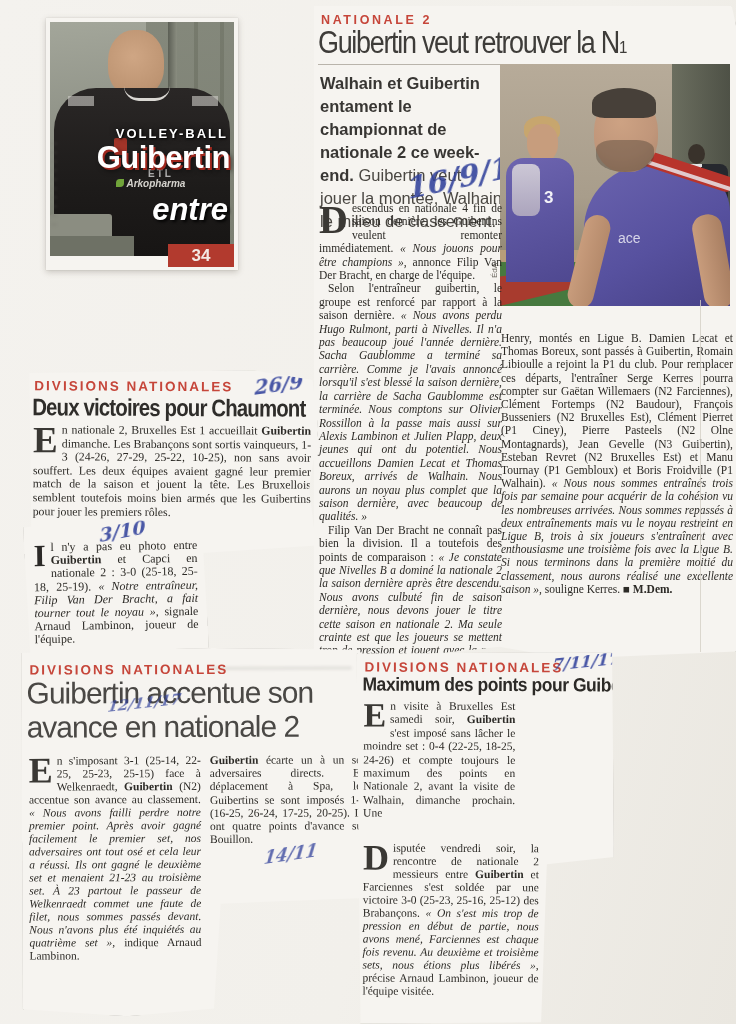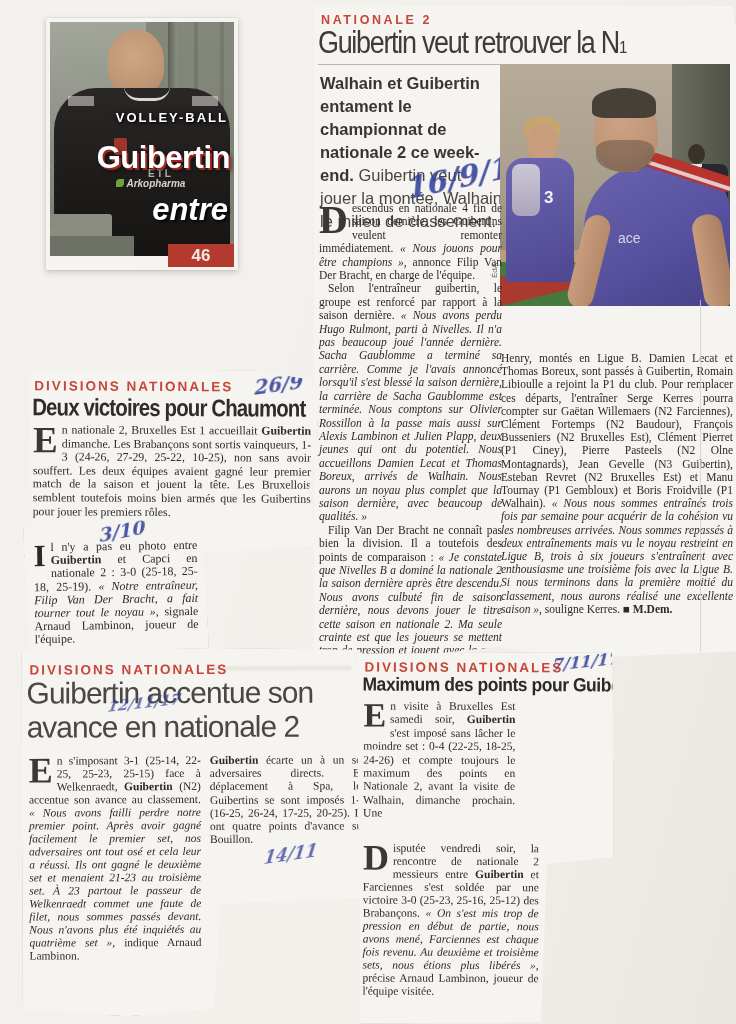--- a/index.html
+++ b/index.html
@@ -47,29 +47,29 @@
       <div class="abs" style="left:64px;top:116px;width:13px;height:17px;background:#a23529;border-radius:2px;"></div>
       <div class="ov" style="left:98px;top:146px;font-size:10px;opacity:.65;letter-spacing:2px;">ETL</div>
       <div class="abs" style="left:66px;top:156px;font-family:'Liberation Sans',sans-serif;
            font-style:italic;font-weight:bold;font-size:10px;color:#e8e6e0;opacity:.9;">
         <span style="display:inline-block;width:8px;height:8px;border-radius:50% 0;background:#7ab33e;"></span>
         <span>Arkopharma</span>
       </div>
       <div class="abs" style="left:0;top:192px;width:62px;height:26px;background:#8b8d81;border-radius:3px;"></div>
       <div class="abs" style="left:0;top:214px;width:84px;height:20px;background:#6e7165;"></div>
 
-      <div class="ov" style="right:6px;top:88px;font-size:13px;letter-spacing:2px;text-shadow:1px 1px 2px #000,0 0 6px rgba(0,0,0,.8);">VOLLEY-BALL</div>
+      <div class="ov" style="right:6px;top:104px;font-size:13px;letter-spacing:2px;text-shadow:1px 1px 2px #000,0 0 6px rgba(0,0,0,.8);">VOLLEY-BALL</div>
       <div class="ov" style="right:4px;top:118px;font-size:31px;letter-spacing:-.5px;text-shadow:2px 2px 0 rgba(166,40,30,.95),3px 3px 5px rgba(0,0,0,.55);">Guibertin</div>
       <div class="ov" style="right:6px;top:170px;font-size:31px;text-shadow:2px 2px 3px rgba(0,0,0,.85);font-style:italic;">entre</div>
       <div class="smudge" style="left:1px;top:120px;width:6px;height:90px;"></div>
     </div>
     <div style="position:absolute;right:4px;bottom:3px;width:66px;height:23px;background:#b23a2e;
                 font-family:'Liberation Sans',sans-serif;font-weight:bold;font-size:17px;color:#f3e9e4;
                 text-align:center;line-height:23px;">
-      <span>46</span>
+      <span>34</span>
     </div>
   </div>
 
   <div class="clip" style="left:314px;top:6px;width:422px;height:662px;
               clip-path:polygon(0 0,99% 0,100% 3%,100% 97.5%,60% 98.6%,44% 96.8%,20% 98.4%,0 97.4%);">
     <div class="kicker" style="left:7px;top:7px;font-size:12.5px;">NATIONALE 2</div>
     <div class="headline" style="left:4px;top:19px;font-size:31px;letter-spacing:-1.5px;transform:scaleX(.87);transform-origin:left top;">
       <span>Guibertin veut retrouver la N</span><span class="n1">1</span>
     </div>
     <div class="abs" style="left:4px;top:58px;width:412px;height:1px;background:#b9b4ab;"></div>
@@ -119,21 +119,21 @@
     <div style="position:absolute;left:176px;top:272px;font-size:8px;color:#6b675f;transform:rotate(-90deg);transform-origin:left top;font-family:'Liberation Sans',sans-serif;">ÉdA</div>
 
 
     <div class="body-txt" style="left:5px;top:196px;width:183px;font-size:11.5px;line-height:13.4px;">
       <p><span class="dc" style="font-size:40px;line-height:34px;margin:1px 4px 0 0;">D</span><span>escendus en nationale 4 fin de saison dernière, les Guibertins veulent remonter immédiatement. </span><span class="i">« Nous jouons pour être champions »</span><span>, annonce Filip Van Der Bracht, en charge de l'équipe.</span></p>
       <p style="text-indent:9px;"><span>Selon l'entraîneur guibertin, le groupe est renforcé par rapport à la saison dernière. </span><span class="i">« Nous avons perdu Hugo Rulmont, parti à Nivelles. Il n'a pas beaucoup joué l'année dernière. Sacha Gaublomme a terminé sa carrière. Comme je l'avais annoncé lorsqu'il s'est blessé la saison dernière, la carrière de Sacha Gaublomme est terminée. Nous comptons sur Olivier Rossillon à la passe mais aussi sur Alexis Lambinon et Julien Plapp, deux jeunes qui ont du potentiel. Nous accueillons Damien Lecat et Thomas Boreux, arrivés de Walhain. Nous aurons un noyau plus complet que la saison dernière, avec beaucoup de qualités. »</span></p>
       <p style="text-indent:9px;"><span>Filip Van Der Bracht ne connaît pas bien la division. Il a toutefois des points de comparaison : </span><span class="i">« Je constate que Nivelles B a dominé la nationale 2 la saison dernière après être descendu. Nous avons culbuté fin de saison dernière, nous devons jouer le titre cette saison en nationale 2. Ma seule crainte est que les joueurs se mettent trop de pression et jouent avec la peur de perdre. »</span></p>
 
     </div>
 
-    <div class="body-txt" style="left:187px;top:346px;width:232px;font-size:11.5px;line-height:13.2px;">
+    <div class="body-txt" style="left:187px;top:326px;width:232px;font-size:11.5px;line-height:13.2px;">
       <p><span>Henry, montés en Ligue B. Damien Lecat et Thomas Boreux, sont passés à Guibertin, Romain Libioulle a rejoint la P1 du club. Pour remplacer ces départs, l'entraîner Serge Kerres pourra compter sur Gaëtan Willemaers (N2 Farciennes), Clément Fortemps (N2 Baudour), François Busseniers (N2 Bruxelles Est), Clément Pierret (P1 Ciney), Pierre Pasteels (N2 Olne Montagnards), Jean Gevelle (N3 Guibertin), Esteban Revret (N2 Bruxelles Est) et Manu Tournay (P1 Gembloux) et Boris Froidville (P1 Walhain). </span><span class="i">« Nous nous sommes entraînés trois fois par semaine pour acquérir de la cohésion vu les nombreuses arrivées. Nous sommes repassés à deux entraînements mais vu le noyau restreint en Ligue B, trois à six joueurs s'entraînent avec enthousiasme une troisième fois avec la Ligue B. Si nous terminons dans la première moitié du classement, nous aurons réalisé une excellente saison »</span><span>, souligne Kerres. </span><span class="b">■ M.Dem.</span></p>
     </div>
   </div>
   <div class="abs" style="left:700px;top:300px;width:1px;height:352px;background:#d4cfc5;opacity:.8;"></div>
 
   <div class="clip" style="left:26px;top:370px;width:292px;height:184px;transform:rotate(.3deg);
               clip-path:polygon(1% 2%,78% 0,98% 5%,100% 32%,97% 64%,99.5% 95%,55% 100%,2% 97%);">
     <div class="kicker" style="left:8px;top:9px;font-size:13.5px;letter-spacing:2px;">DIVISIONS NATIONALES</div>
     <div class="hand" style="left:228px;top:2px;font-size:20px;transform:rotate(-8deg) skewX(-8deg);">26/9</div>
     <div class="headline" style="left:6px;top:24px;font-size:24px;font-weight:bold;letter-spacing:-1px;transform:scaleX(.85);transform-origin:left top;color:#2f2d2a;">Deux victoires pour Chaumont</div>

